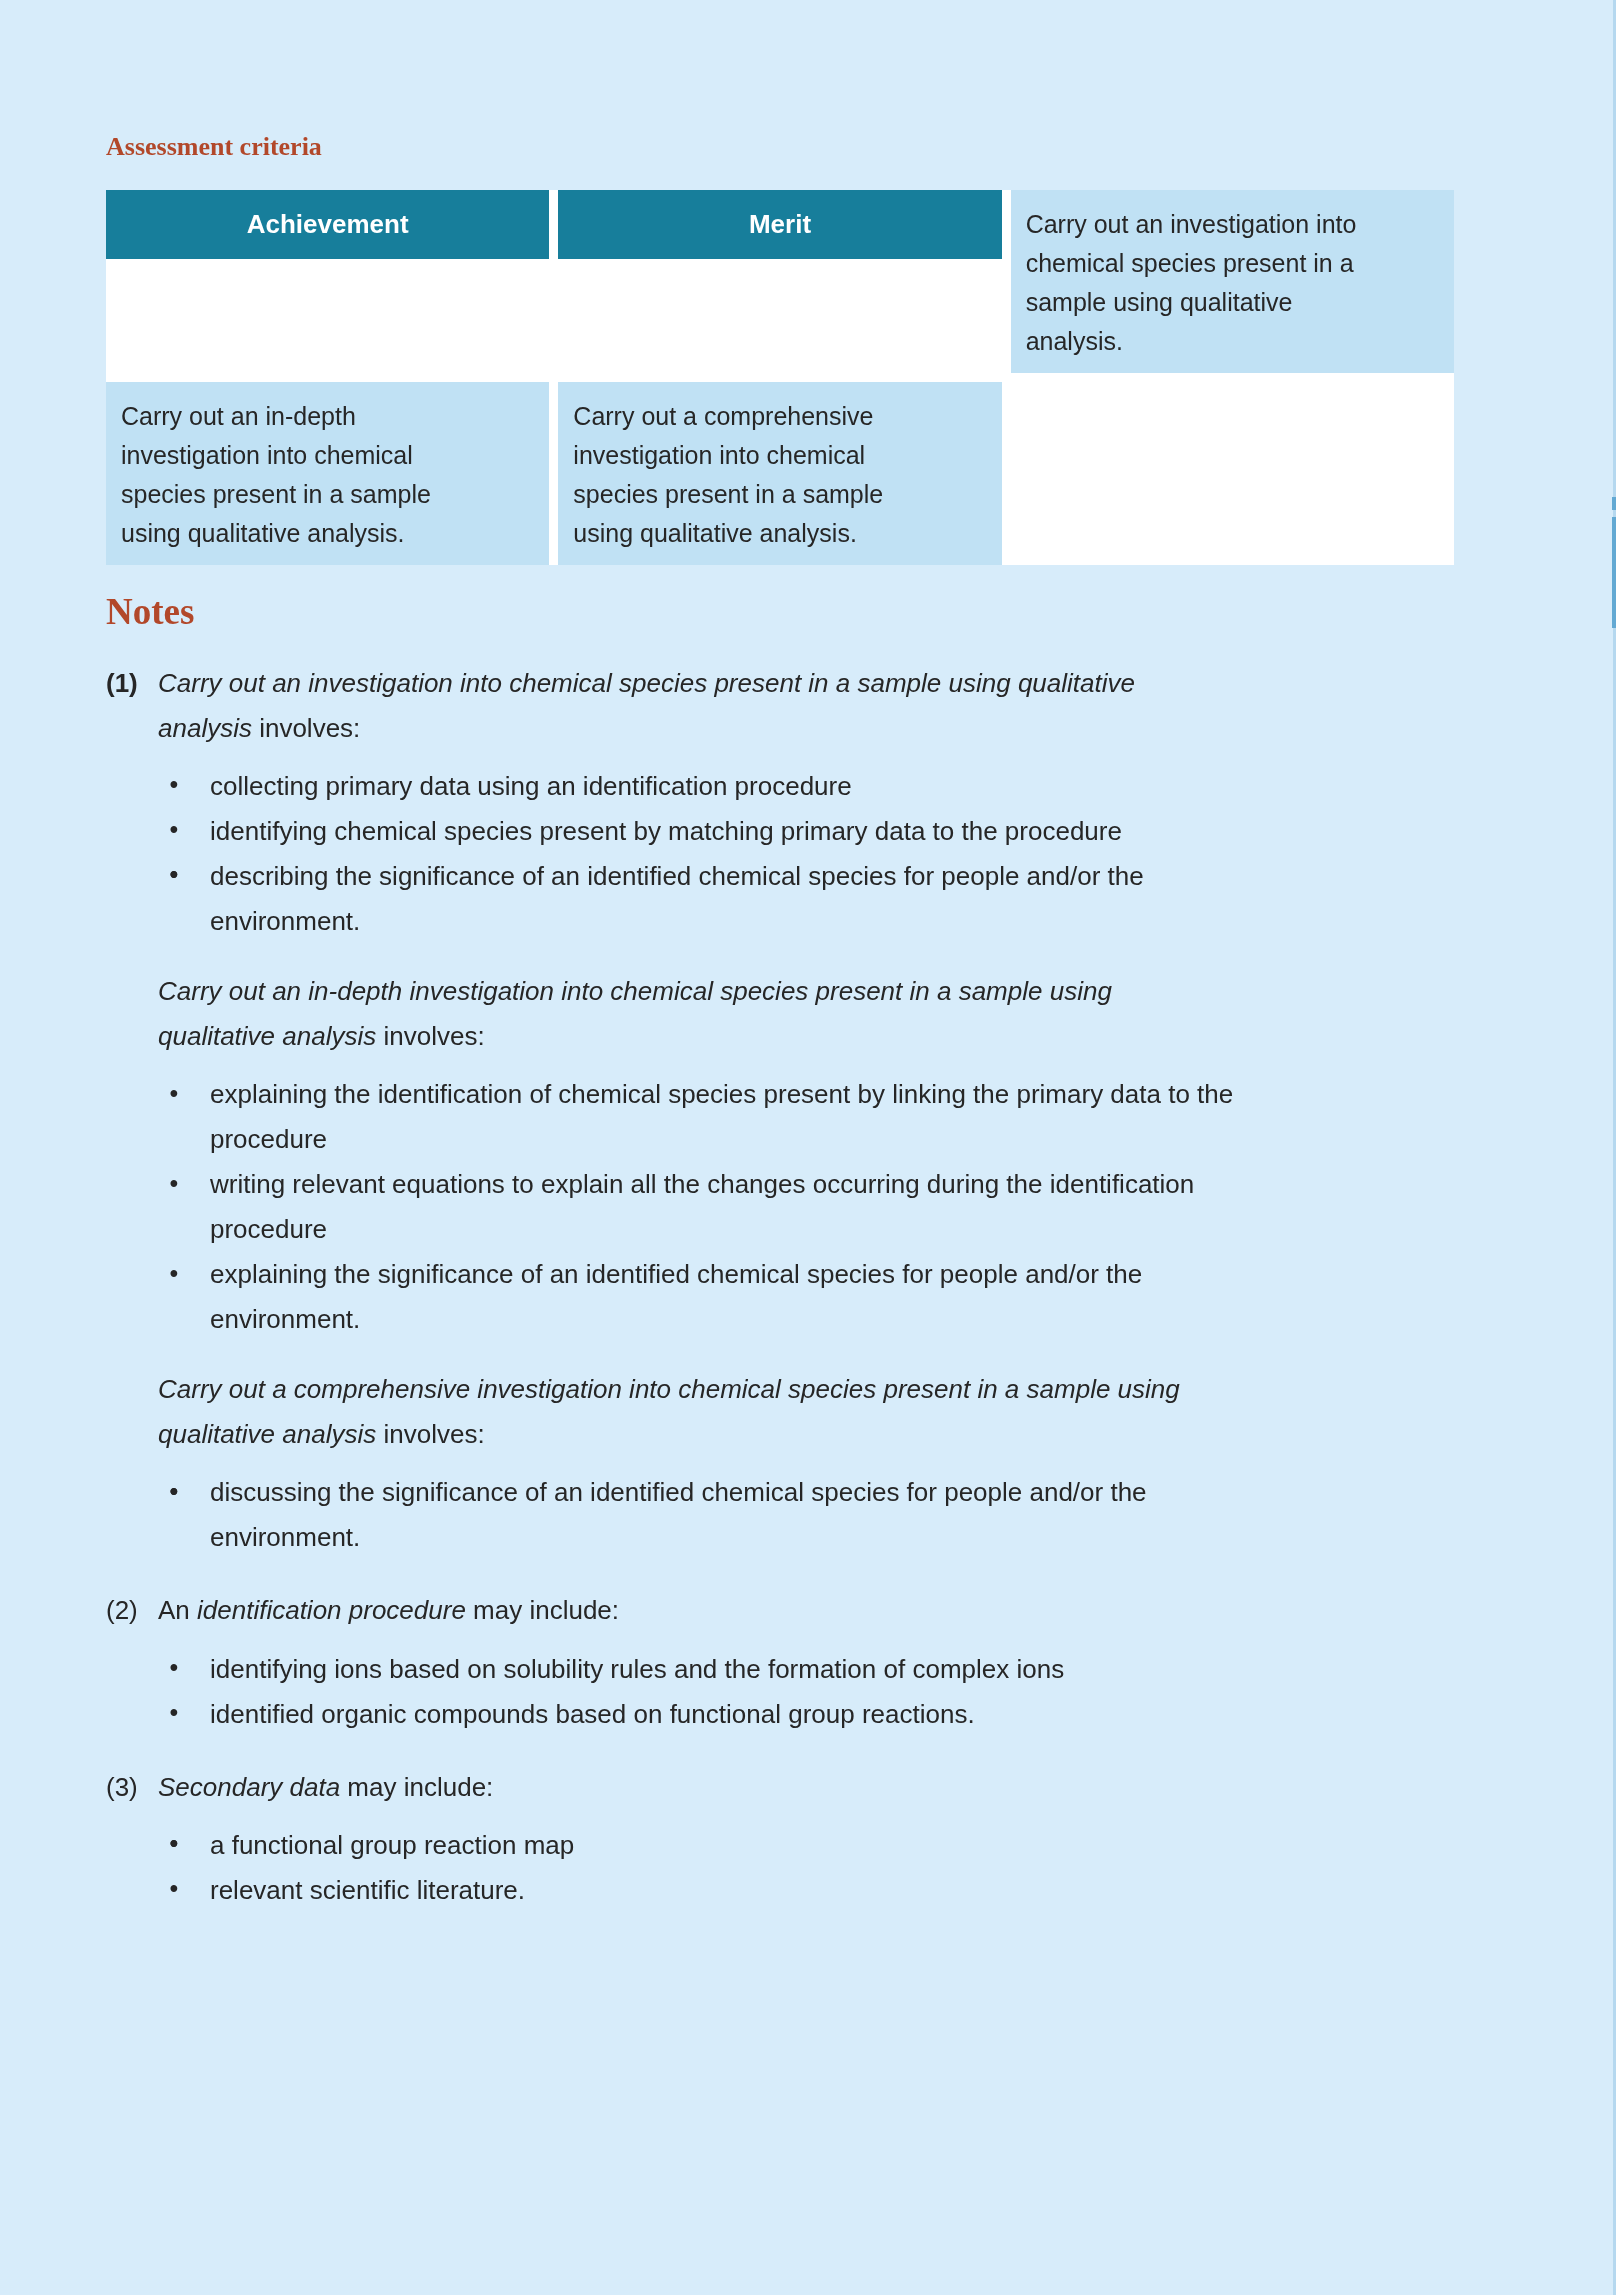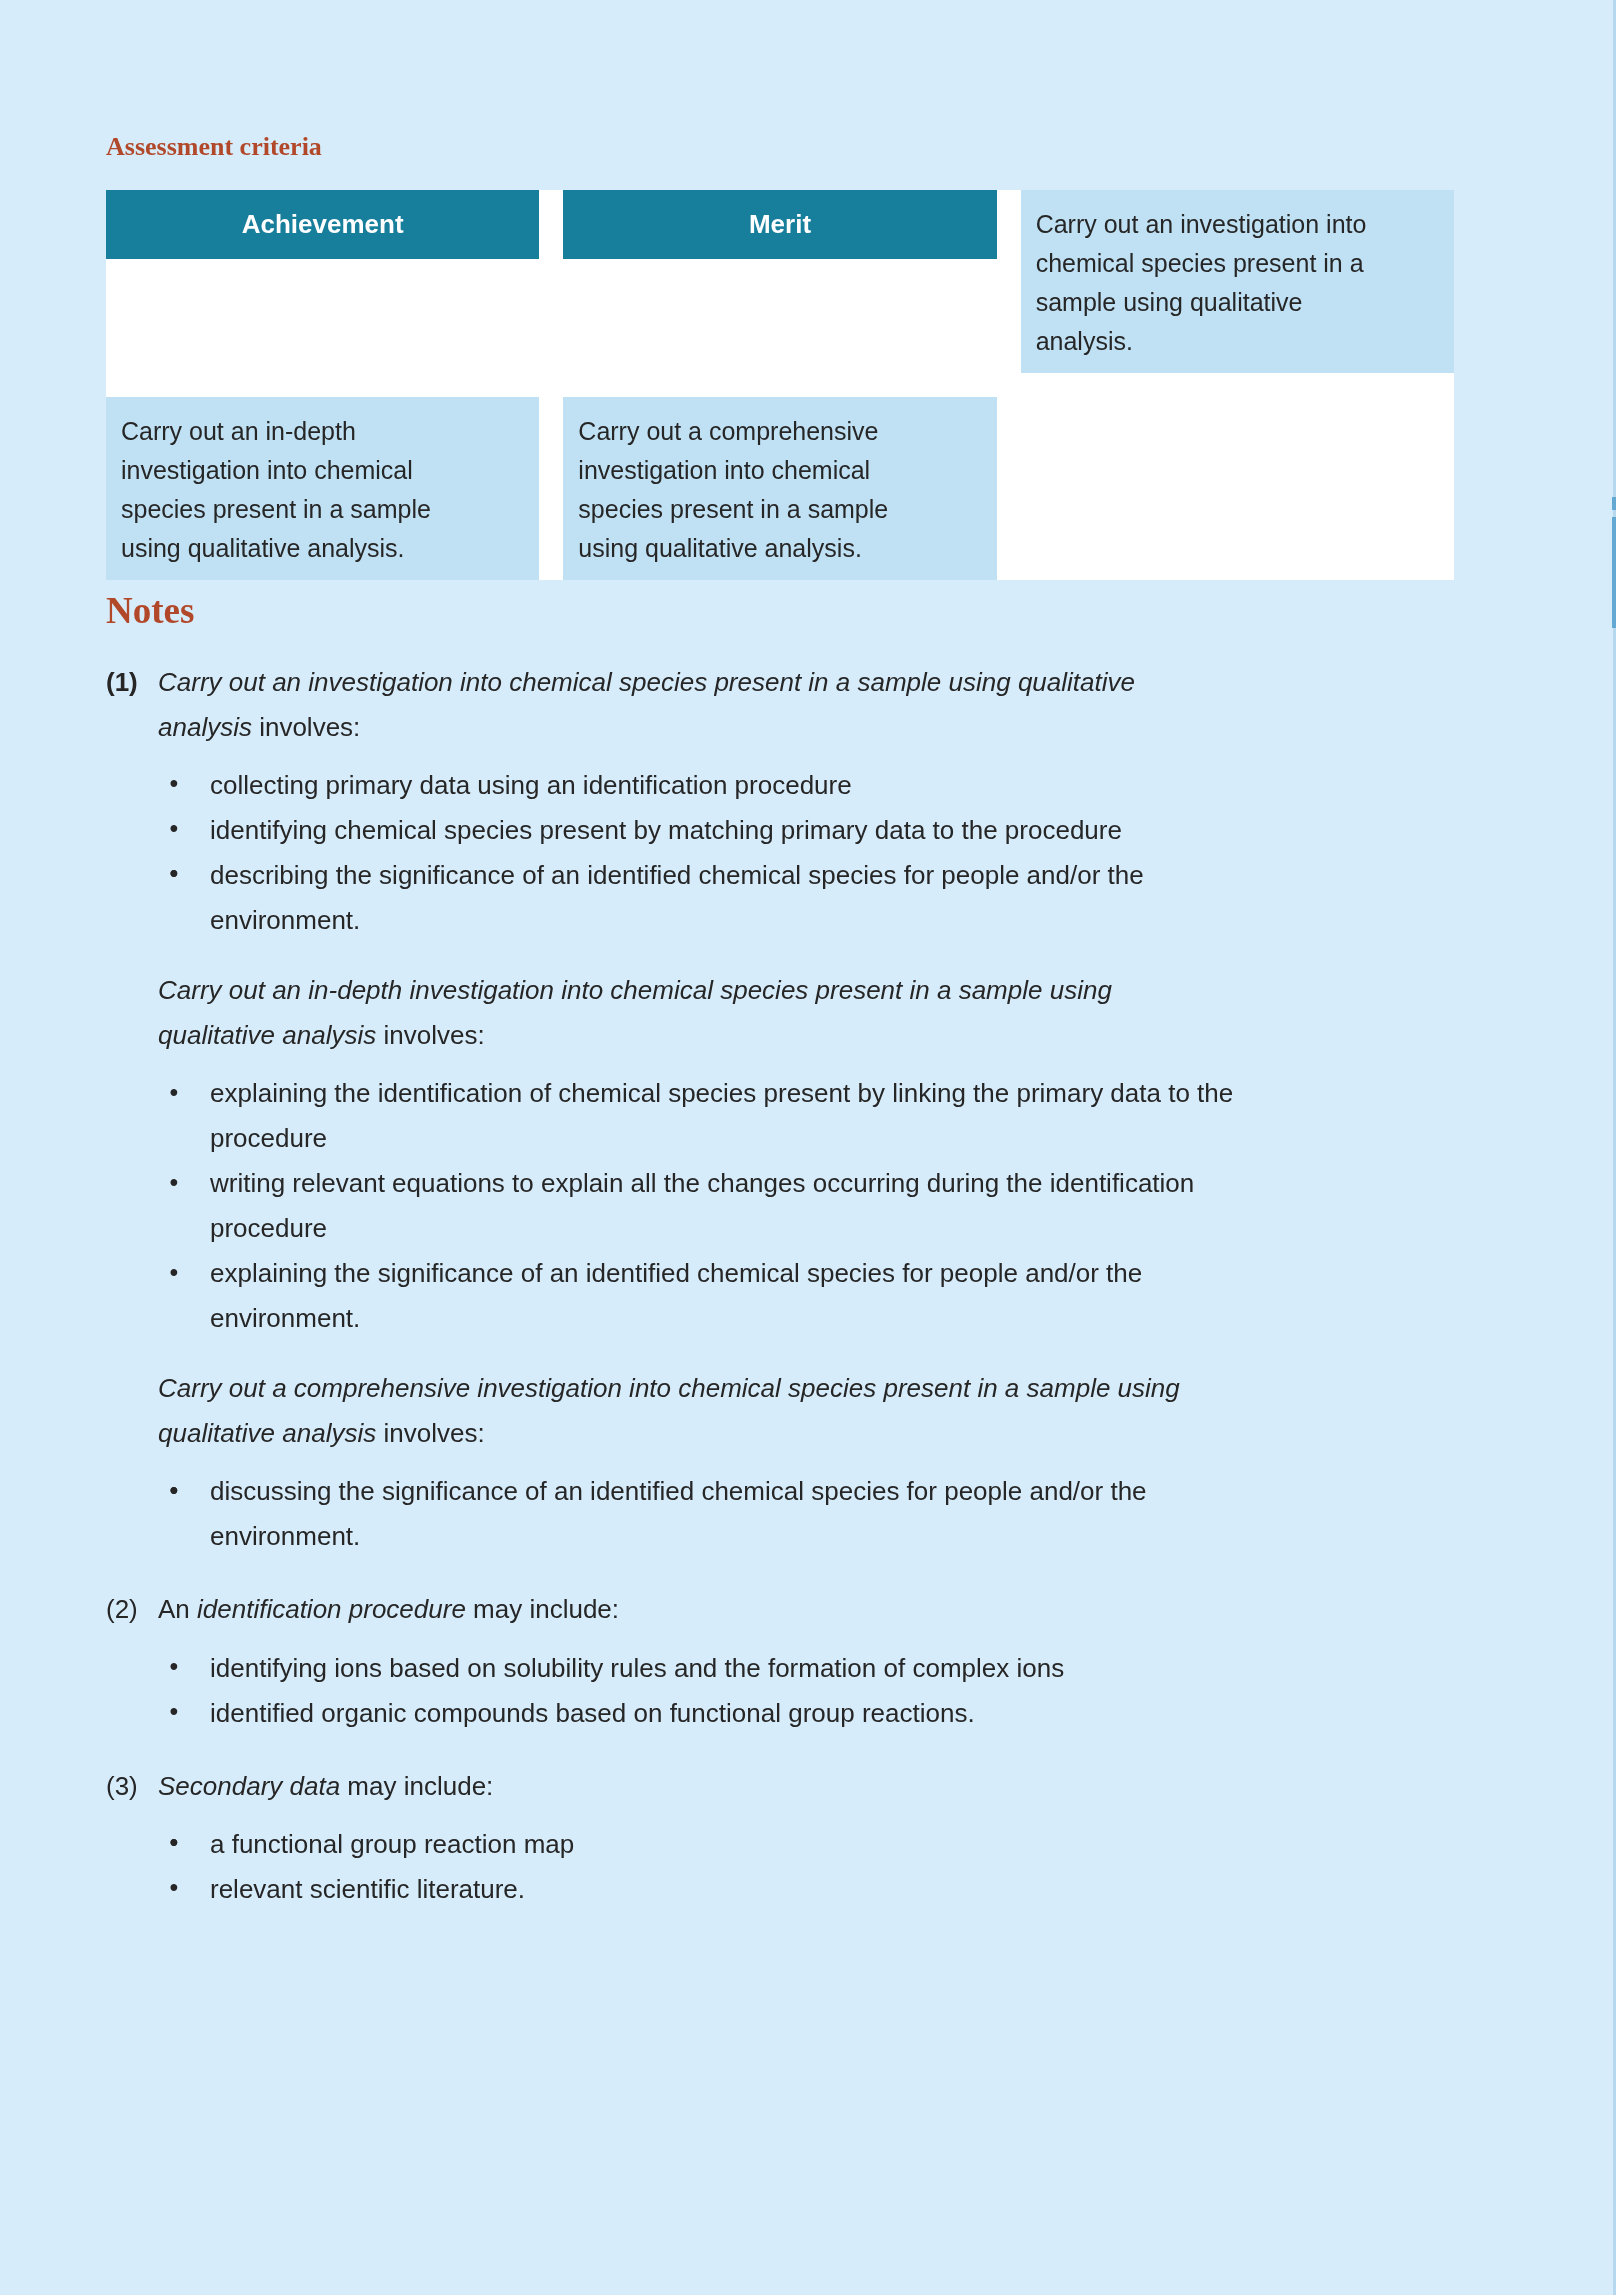--- a/index.html
+++ b/index.html
@@ -14,29 +14,29 @@
   .content{position:absolute;left:106px;top:0;width:1396px;}
 
   
   .rust-heading{
     font-family:"Liberation Serif", serif;
     font-weight:bold;
     color:#b2482a;
     margin:0;
   }
   .assessment-title{font-size:26px;line-height:43px;padding-top:125px;}
-  .notes-title{font-size:37px;line-height:42px;margin-top:10px;}
+  .notes-title{font-size:37px;line-height:42px;margin-top:26px;}
 
   
   .criteria-table{
     margin-top:21.6px;
     width:1348px;
     display:grid;
     grid-template-columns:1fr 1fr 1fr;
-    gap:24px;
+    gap:9px;
     background:#ffffff;
   }
   .th-cell{
     background:#177e9b;
     color:#ffffff;
     font-weight:bold;
     font-size:26px;
     height:69px;
     display:flex;align-items:center;justify-content:center;
   }

